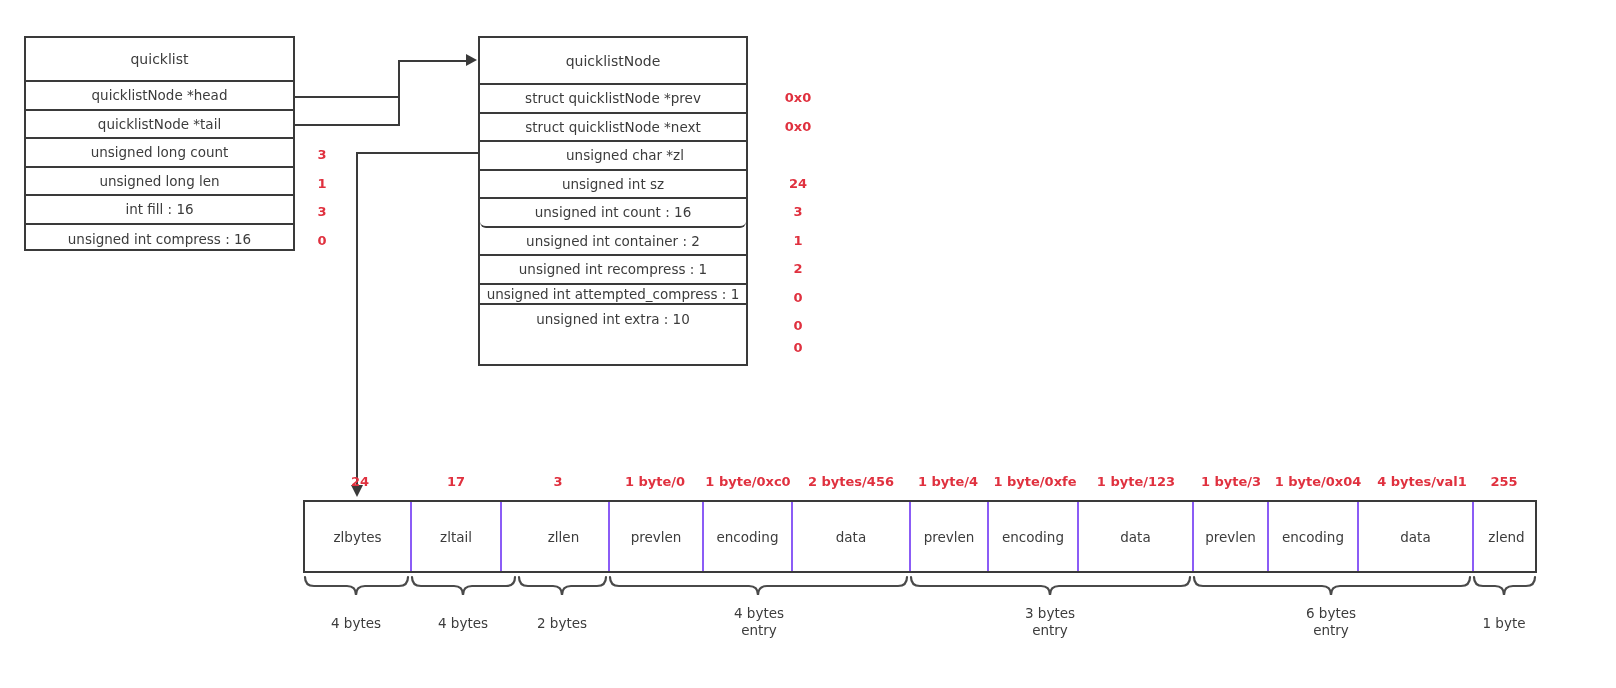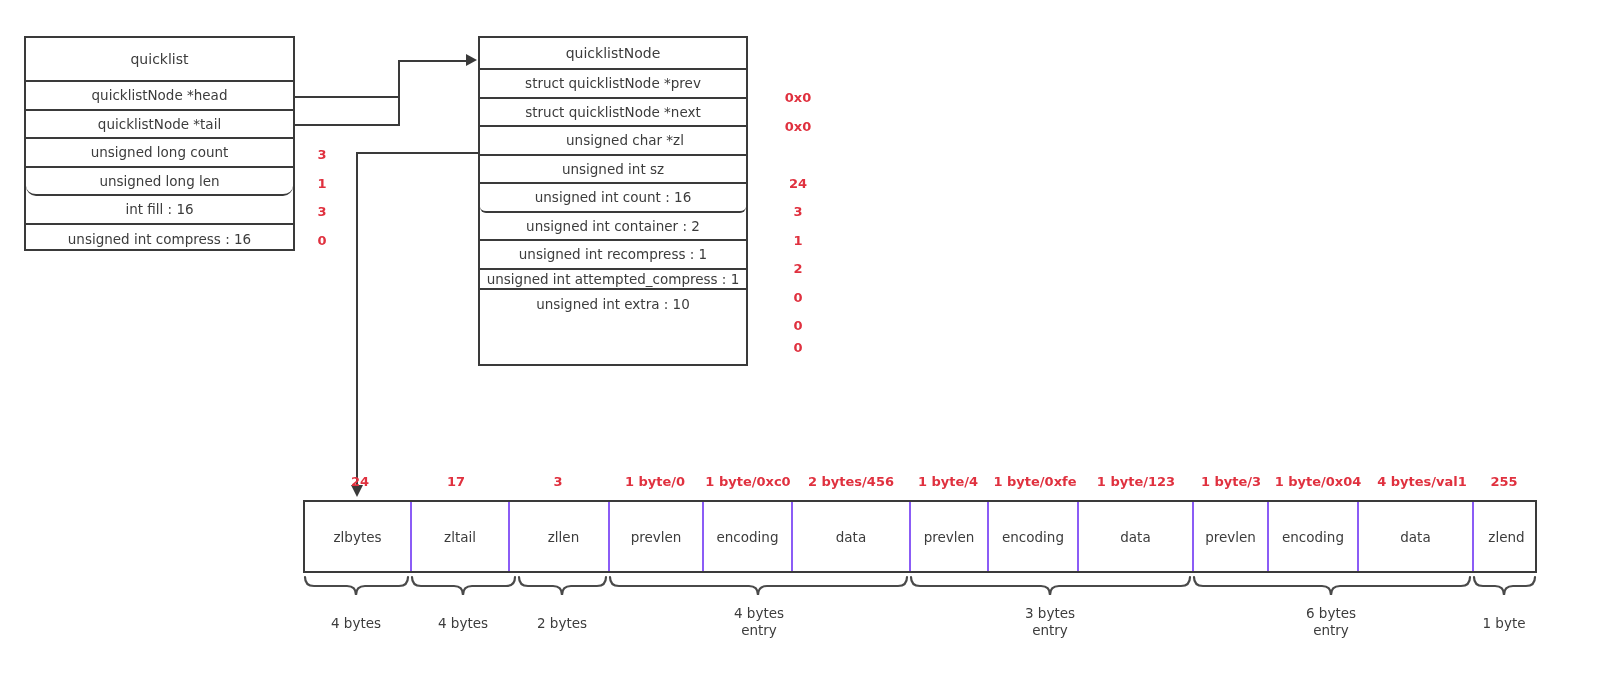--- a/index.html
+++ b/index.html
@@ -52,32 +52,32 @@
 </head>
 <body>
 
 <div id="stage">
 
   <div class="struct" id="quicklist-table" style="left:24px;top:36px;width:271px;height:215px;">
     <div class="row hdr" style="height:44px;">quicklist</div>
     <div class="row" style="height:28.5px;">quicklistNode *head</div>
     <div class="row" style="height:28.5px;">quicklistNode *tail</div>
     <div class="row" style="height:28.5px;">unsigned long count</div>
-    <div class="row" style="height:28.5px;border-radius:10px;">unsigned long len</div>
+    <div class="row" style="height:28.5px;">unsigned long len</div>
     <div class="row" style="height:28.5px;">int fill : 16</div>
     <div class="row" style="height:28.5px;">unsigned int compress : 16</div>
   </div>
 
   <div class="ann c" style="left:322px;top:147px;">3</div>
   <div class="ann c" style="left:322px;top:176px;">1</div>
   <div class="ann c" style="left:322px;top:204px;">3</div>
   <div class="ann c" style="left:322px;top:233px;">0</div>
 
   <div class="struct" id="quicklistnode-table" style="left:478px;top:36px;width:270px;height:330px;">
-    <div class="row hdr" style="height:32px;">quicklistNode</div>
+    <div class="row hdr" style="height:47px;">quicklistNode</div>
     <div class="row" style="height:28.5px;">struct quicklistNode *prev</div>
     <div class="row" style="height:28.5px;">struct quicklistNode *next</div>
     <div class="row" style="height:28.5px;padding-left:24px;">unsigned char *zl</div>
     <div class="row" style="height:28.5px;">unsigned int sz</div>
     <div class="row" style="height:28.5px;border-radius:6px;">unsigned int count : 16</div>
     <div class="row" style="height:28.5px;">unsigned int container : 2</div>
     <div class="row" style="height:28.5px;">unsigned int recompress : 1</div>
     <div class="row" style="height:20px;">unsigned int attempted_compress : 1</div>
     <div class="row" style="height:28.5px;">unsigned int extra : 10</div>
   </div>
@@ -97,21 +97,21 @@
   <div class="ln v" style="left:398px;top:60px;height:66px;"></div>
   <div class="ln h" style="left:398px;top:60px;width:68px;"></div>
   <div class="arrow-r" style="left:466px;top:54px;"></div>
 
   <div class="ln h" style="left:356px;top:152px;width:124px;"></div>
   <div class="ln v" style="left:356px;top:152px;height:333px;"></div>
   <div class="arrow-d" style="left:351px;top:485px;"></div>
 
   <div id="ziplist" style="left:303px;top:500px;width:1234px;height:73px;">
     <div class="zcell" style="left:0px;width:107px;">zlbytes</div>
-    <div class="zcell" style="left:107px;width:98px;">zltail</div>
+    <div class="zcell" style="left:107px;width:90px;">zltail</div>
     <div class="zcell" style="left:214px;width:91px;">zllen</div>
     <div class="zcell" style="left:305px;width:94px;">prevlen</div>
     <div class="zcell" style="left:399px;width:89px;">encoding</div>
     <div class="zcell" style="left:488px;width:118px;">data</div>
     <div class="zcell" style="left:606px;width:78px;">prevlen</div>
     <div class="zcell" style="left:684px;width:90px;">encoding</div>
     <div class="zcell" style="left:774px;width:115px;">data</div>
     <div class="zcell" style="left:889px;width:75px;">prevlen</div>
     <div class="zcell" style="left:964px;width:90px;">encoding</div>
     <div class="zcell" style="left:1054px;width:115px;">data</div>

